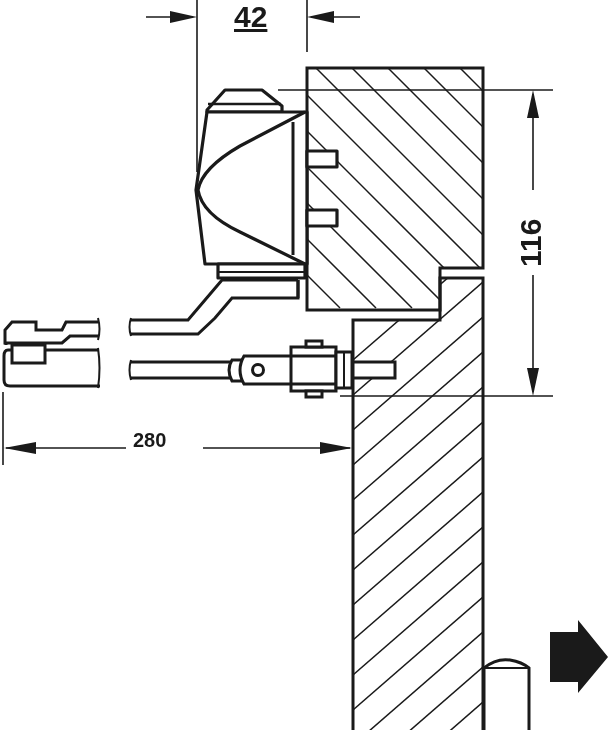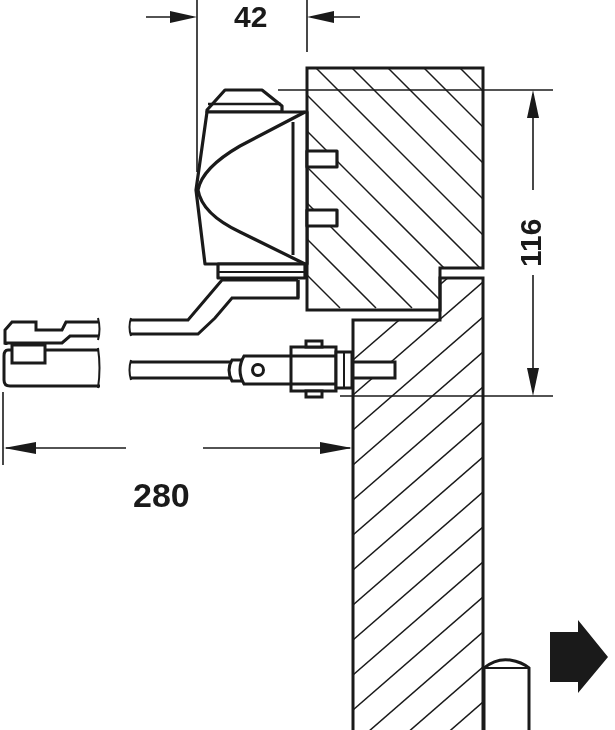--- a/index.html
+++ b/index.html
@@ -1,20 +1,20 @@
 <!DOCTYPE html>
 <html><head>
 <meta charset="utf-8">
 <style>
   html, body { margin:0; padding:0; background:#ffffff; }
   body { width:615px; height:730px; overflow:hidden; position:relative; font-family:"Liberation Sans", sans-serif; }
   svg { position:absolute; left:0; top:0; }
   .dim-label { position:absolute; font-family:"Liberation Sans", sans-serif; font-weight:bold; color:#1a1a1a; background:#fff; line-height:1; }
-  #dim42 { left:232px; top:2px; font-size:30px; padding:0 2px; }
-  #dim280 { left:130px; top:430px; font-size:34px; padding:0 3px;margin-top:48px; }
+  #dim42 { left:232px; top:2px; font-size:30px; padding:0 2px;text-decoration:underline; }
+  #dim280 { left:130px; top:430px; font-size:20px; padding:0 3px; }
   #dim116 { left:516px; top:200px; font-size:30px; transform-origin:left top; transform: translate(0, 70px) rotate(-90deg); padding:0 3px; }
 </style>
 </head>
 <body>
 
 <svg width="615" height="730" viewBox="0 0 615 730">
   <defs>
     <clipPath id="frameClip">
       <path d="M307,68 L483,68 L483,268 L440,268 L440,310 L307,310 Z"></path>
     </clipPath>

